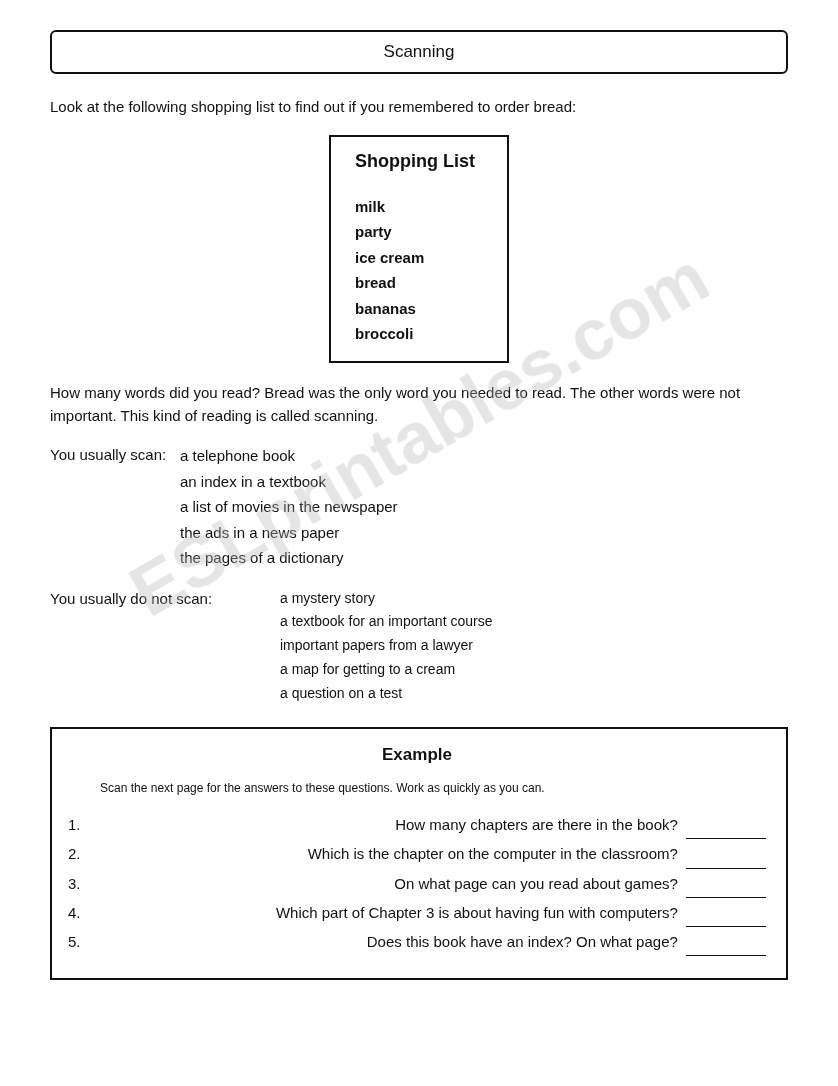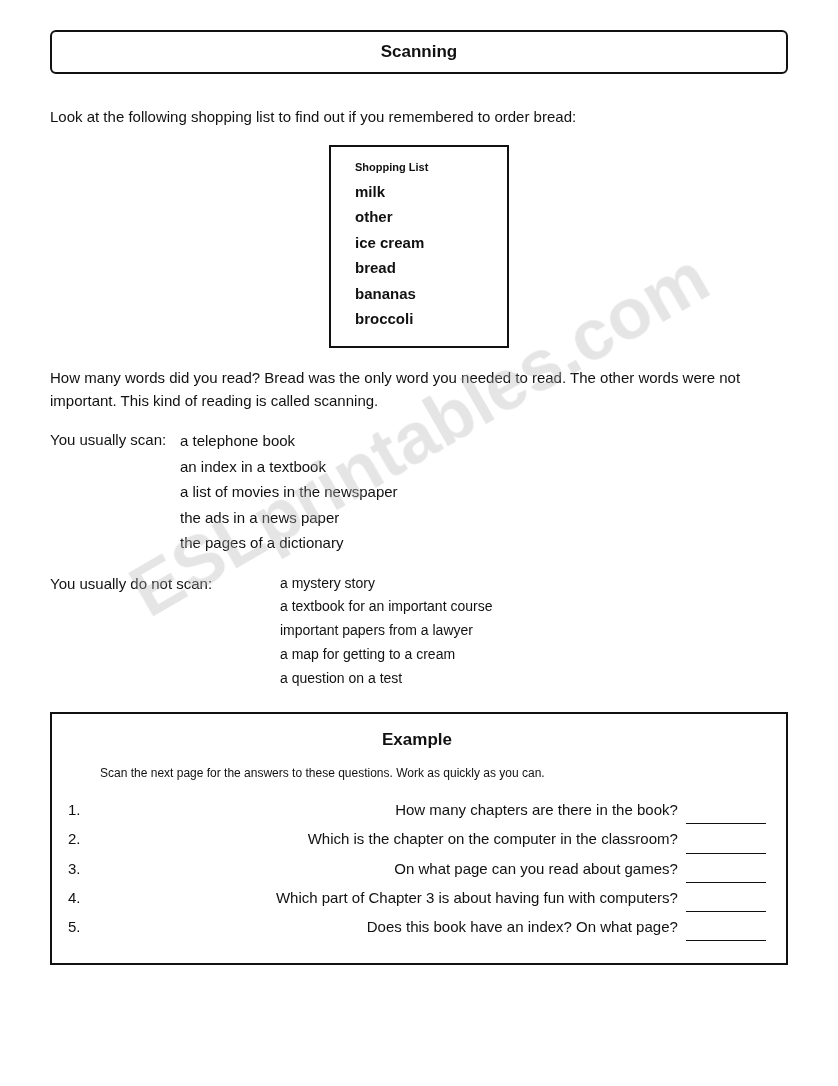--- a/index.html
+++ b/index.html
@@ -16,22 +16,22 @@
       width: 838px;
       min-height: 1086px;
       padding: 30px 50px;
     }
 
     .title-box {
       border: 2.5px solid #111;
       border-radius: 6px;
       text-align: center;
       padding: 10px 20px;
-      margin-bottom: 32px;
-      font-weight: bold;
+      margin-bottom: 22px;
+      font-weight: normal;
       font-size: 17px;
     }
 
     .intro-text {
       margin-bottom: 16px;
       font-size: 15px;
       line-height: 1.5;
     }
 
     .shopping-list-container {
@@ -41,22 +41,22 @@
     }
 
     .shopping-list {
       border: 2px solid #111;
       padding: 14px 30px 14px 24px;
       min-width: 180px;
     }
 
     .shopping-list-title {
       font-weight: bold;
-      font-size: 11px;
-      margin-bottom: 6px;
+      font-size: 18px;
+      margin-bottom: 22px;
     }
 
     .shopping-list ul {
       list-style: none;
       padding: 0;
     }
 
     .shopping-list ul li {
       font-weight: bold;
       font-size: 15px;
@@ -189,21 +189,21 @@
 
 <div class="title-box">Scanning</div>
 
 <p class="intro-text">Look at the following shopping list to find out if you remembered to order bread:</p>
 
 <div class="shopping-list-container">
   <div class="shopping-list">
     <div class="shopping-list-title">Shopping List</div>
     <ul>
     <li>milk</li>
-        <li>other</li>
+        <li>party</li>
         <li>ice cream</li>
         <li>bread</li>
         <li>bananas</li>
         <li>broccoli</li>
       </ul>
   </div>
 </div>
 
 <p class="paragraph">How many words did you read? Bread was the only word you needed to read. The other words were not important. This kind of reading is called scanning.</p>
 

